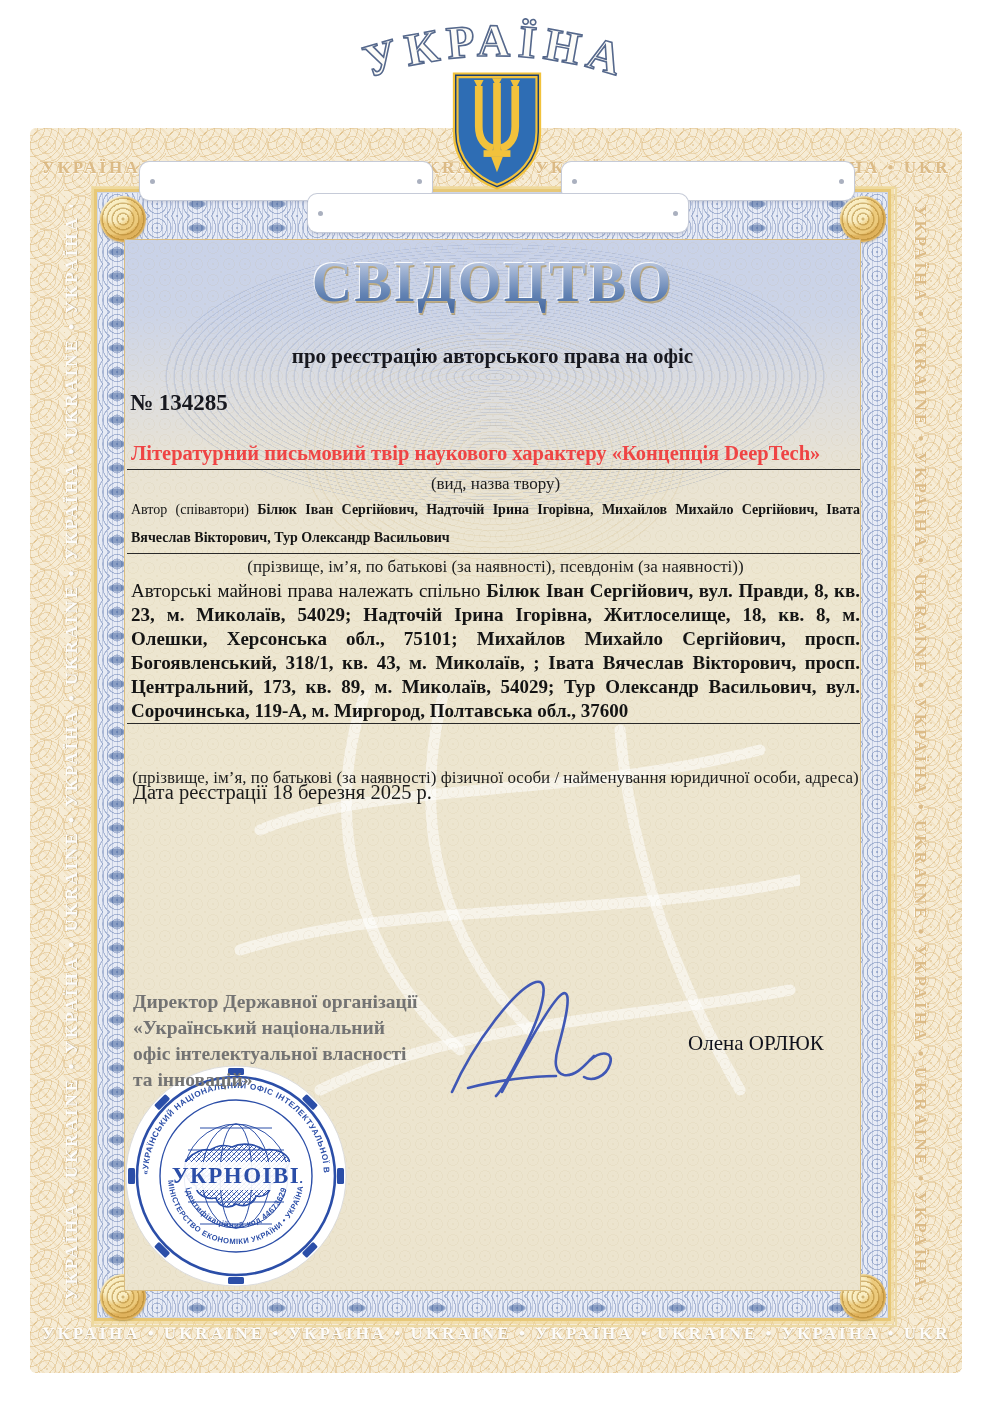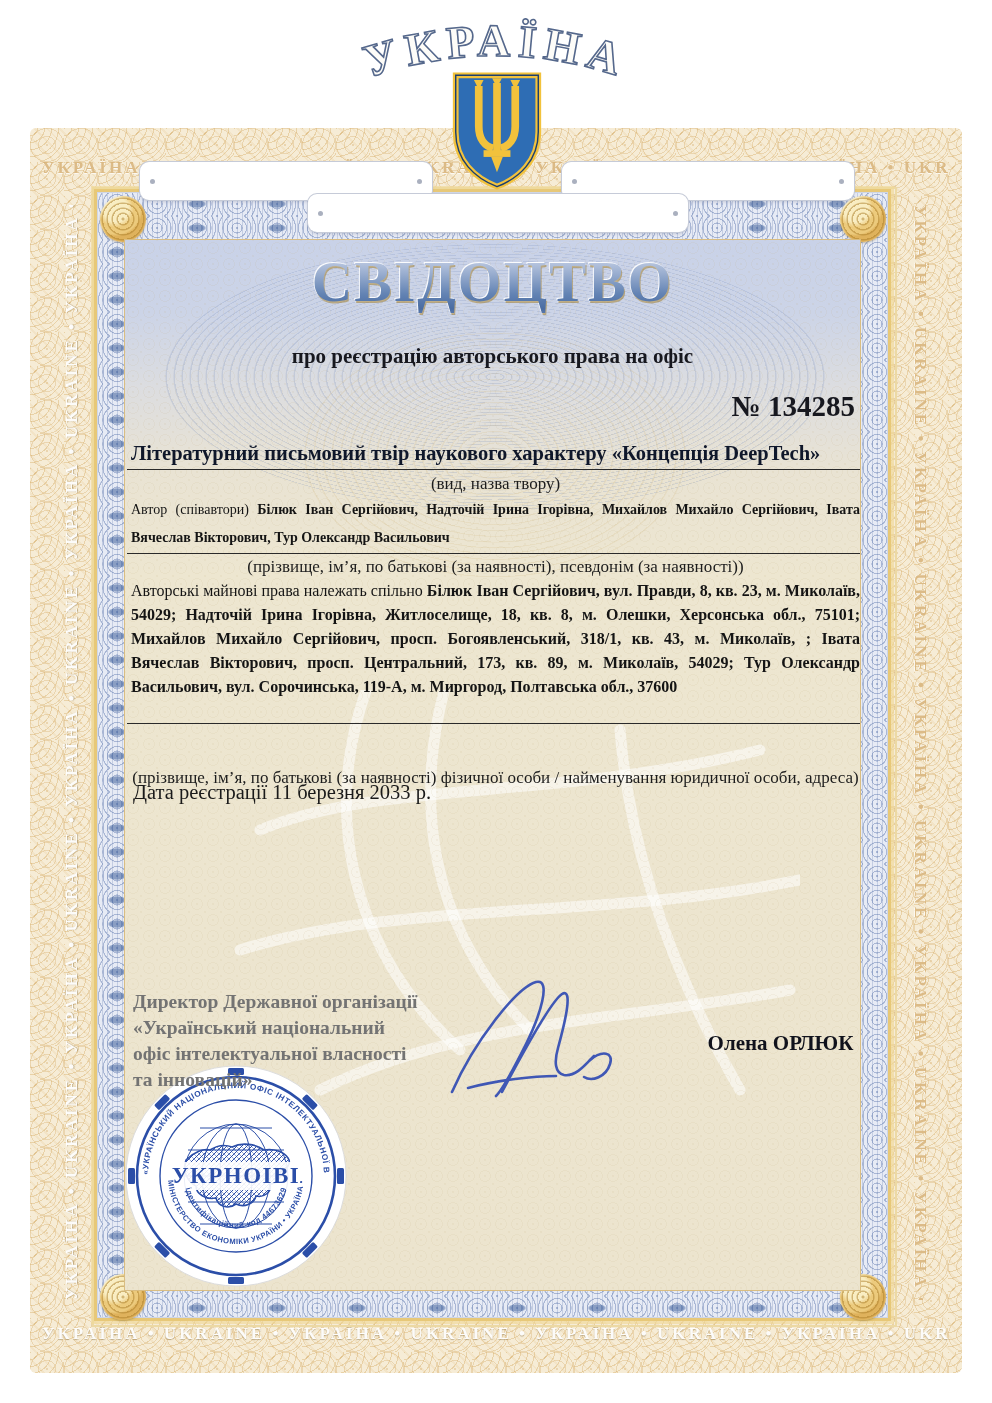--- a/index.html
+++ b/index.html
@@ -69,36 +69,36 @@
   .hdr-arc{left:296px;top:10px;width:400px;height:92px;}
   .shield{left:449px;top:70px;width:96px;height:122px;}
 
   
   .cert-title{left:130px;top:234px;width:725px;text-align:center;
     font-size:56px;font-weight:bold;letter-spacing:2px;line-height:96px;
     background:linear-gradient(180deg,#e8edf7 0%,#b6c4de 30%,#6484b4 62%,#4a6ca2 78%,#93a9cc 100%);
     -webkit-background-clip:text;background-clip:text;color:transparent;
     filter:drop-shadow(1px 2px 0 rgba(160,125,45,.55)) drop-shadow(-1px -1px 0 rgba(255,255,255,.9));}
   .cert-sub{left:130px;top:344px;width:725px;text-align:center;font-size:21px;font-weight:bold;color:#17181f;}
-  .cert-num{left:130px;top:390px;width:725px;text-align:right;font-size:29px;font-weight:bold;color:#17181f;}
-
-  .work-title{left:131px;top:442px;width:729px;font-size:20.5px;font-weight:bold;color:#0f172a;}
+  .cert-num{left:130px;top:390px;width:725px;text-align:left;font-size:23px;font-weight:bold;color:#17181f;}
+
+  .work-title{left:131px;top:442px;width:729px;font-size:20.5px;font-weight:bold;color:#ef4444;}
   .rule{left:127px;width:733px;height:0;border-top:1.6px solid #2a2a2a;}
   .caption{left:131px;width:729px;text-align:center;font-size:17px;color:#1c1c1c;}
 
   .para{left:131px;width:729px;text-align:justify;color:#141414;}
   .para .lbl{font-weight:normal;}
   .para .val{font-weight:bold;}
   .authors-para{top:496px;font-size:14px;line-height:28px;}
-  .rights-para{top:579px;font-size:16px;line-height:23.9px;}
+  .rights-para{top:579px;font-size:19px;line-height:23.9px;}
 
   .date-line{left:133px;top:781px;font-size:20.5px;color:#1a1a1a;}
 
   .director{left:133px;top:989px;width:345px;font-size:19.5px;font-weight:bold;color:#737373;line-height:26px;white-space:pre-line;z-index:7;}
-  .signer{left:688px;top:1031px;width:185px;font-size:21px;font-weight:bold;color:#10121c;text-align:center;z-index:7;}
+  .signer{left:688px;top:1031px;width:185px;font-size:21px;font-weight:normal;color:#10121c;z-index:7;}
   .sig-svg{left:438px;top:972px;width:225px;height:135px;z-index:6;}
   .stamp-svg{left:124px;top:1064px;width:224px;height:224px;z-index:5;}
   .wm-svg{left:200px;top:690px;width:600px;height:420px;z-index:1;pointer-events:none;}
   .layer{z-index:2;}
 </style>
 </head>
 <body>
 
 <div class="abs outer-band"></div>
 <div class="abs band-text tan band-top">УКРАЇНА • UKRAINE • УКРАЇНА • UKRAINE • УКРАЇНА • UKRAINE • УКРАЇНА • UKRAINE • УКРАЇНА • UKRAINE • УКРАЇНА • UKRAINE • УКРАЇНА • UKRAINE • УКРАЇНА • UKRAINE • УКРАЇНА • UKRAINE • </div>
@@ -177,21 +177,21 @@
 <div class="abs caption layer" style="top:474px;">(вид, назва твору)</div>
 
 <div class="abs para authors-para layer"><span class="lbl">Автор (співавтори) </span><span class="val">Білюк Іван Сергійович, Надточій Ірина Ігорівна, Михайлов Михайло Сергійович, Івата Вячеслав Вікторович, Тур Олександр Васильович</span></div>
 <div class="abs rule layer" style="top:553px;"></div>
 <div class="abs caption layer" style="top:557px;text-align:center;">(прізвище, ім’я, по батькові (за наявності), псевдонім (за наявності))</div>
 
 <div class="abs para rights-para layer"><span class="lbl">Авторські майнові права належать спільно </span><span class="val">Білюк Іван Сергійович, вул. Правди, 8, кв. 23, м. Миколаїв, 54029; Надточій Ірина Ігорівна, Житлоселище, 18, кв. 8, м. Олешки, Херсонська обл., 75101; Михайлов Михайло Сергійович, просп. Богоявленський, 318/1, кв. 43, м. Миколаїв, ; Івата Вячеслав Вікторович, просп. Центральний, 173, кв. 89, м. Миколаїв, 54029; Тур Олександр Васильович, вул. Сорочинська, 119-А, м. Миргород, Полтавська обл., 37600</span></div>
 <div class="abs rule layer" style="top:723px;"></div>
 <div class="abs caption layer" style="top:748px;margin-top:20px;">(прізвище, ім’я, по батькові (за наявності) фізичної особи / найменування юридичної особи, адреса)</div>
 
-<div class="abs date-line layer">Дата реєстрації 11 березня 2033 р.</div>
+<div class="abs date-line layer">Дата реєстрації 18 березня 2025 р.</div>
 
 <div class="abs director">Директор Державної організації
 «Український національний
 офіс інтелектуальної власності
 та інновацій»</div>
 <div class="abs signer">Олена ОРЛЮК</div>
 
 <svg class="abs sig-svg" viewBox="0 0 225 135">
   <g fill="none" stroke="#3f57b5" stroke-width="2.6" stroke-linecap="round">
     <path d="M14,120 C36,70 78,16 98,10 C114,6 102,44 88,72 C76,96 64,118 58,124"></path>

